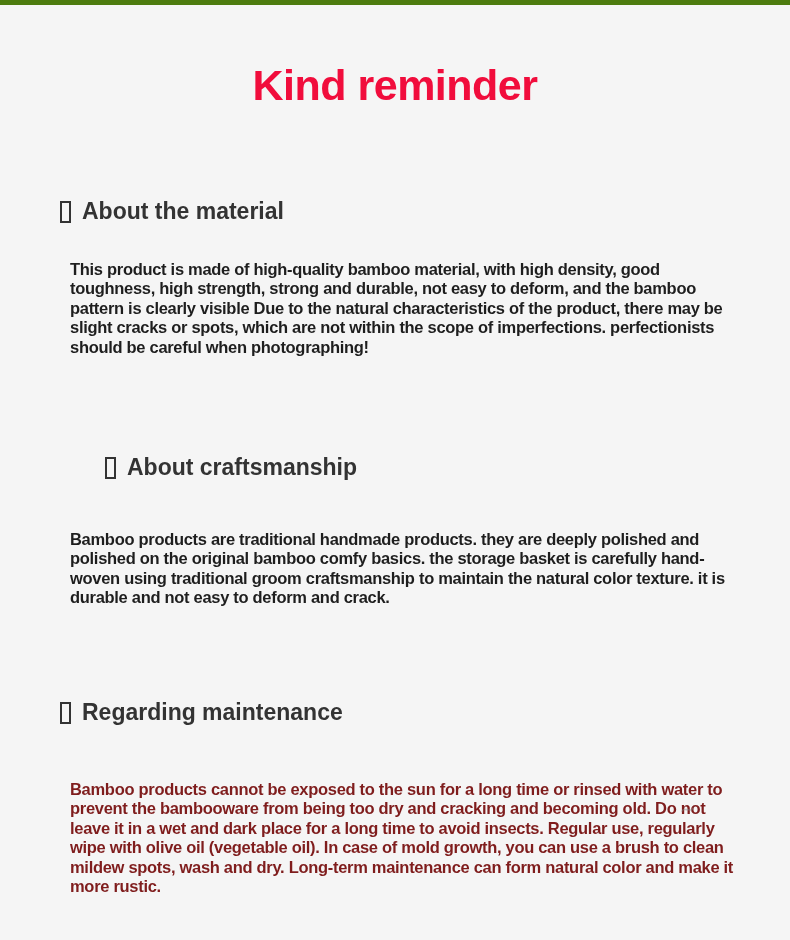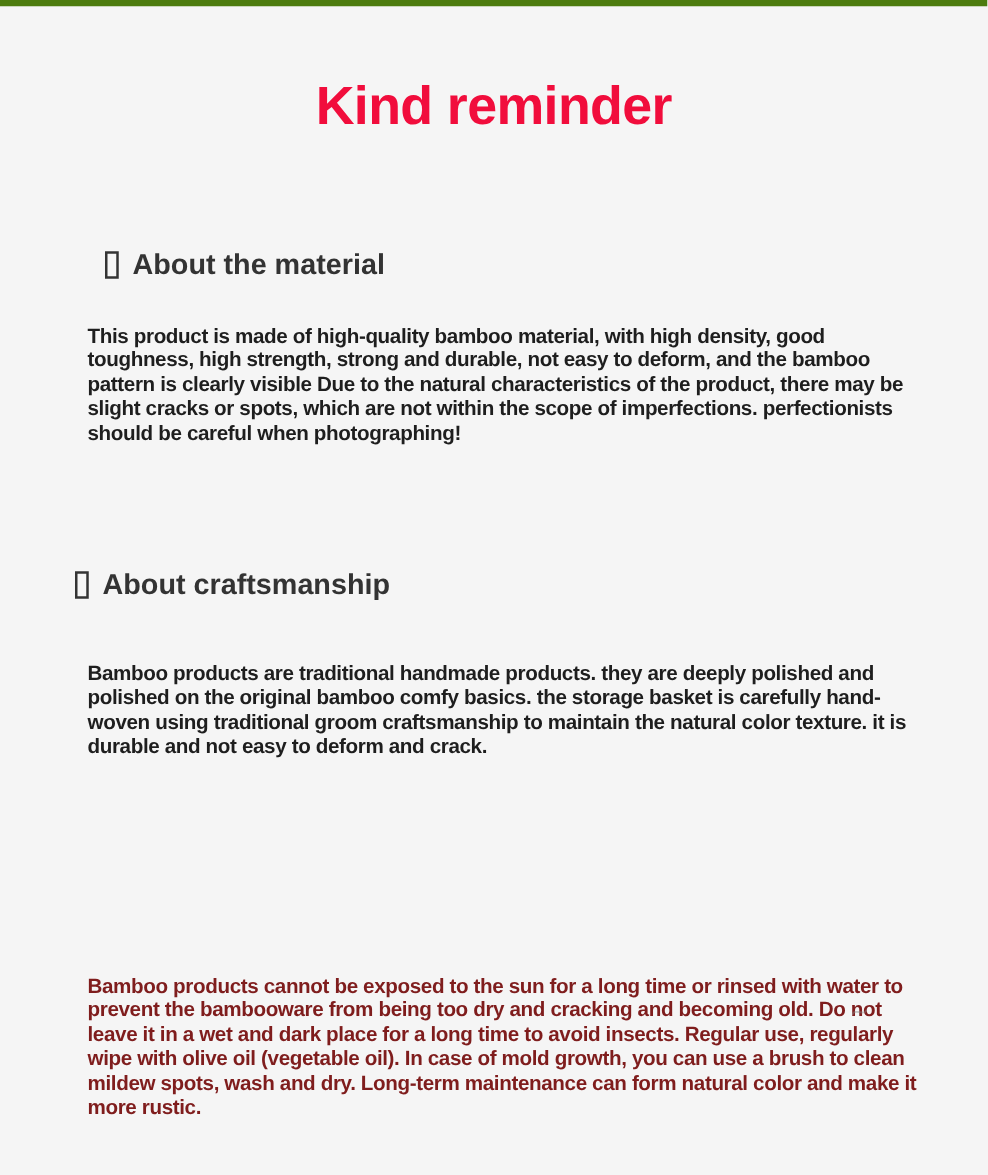--- a/index.html
+++ b/index.html
@@ -55,23 +55,23 @@
     font-size: 16.5px;
     line-height: 19.4px;
     font-weight: 700;
     letter-spacing: -0.3px;
     color: #1e1e1e;
     margin: 12px;
   }
   .section-body.muted {
     color: #7f1d1d;
   }
-  #heading-1 { top: 193px; margin-left: 24px; }
+  #heading-1 { top: 193px; }
   #body-1    { top: 243px; }
-  #heading-2 { top: 449px; }
+  #heading-2 { top: 449px; margin-left: 45px; }
   #body-2    { top: 513px; }
   #heading-3 { top: 694px; }
   #body-3    { top: 763px; }
   .watermark-remnant {
     position: absolute;
     top: 793px;
     left: 680px;
     width: 26px;
     height: 16px;
     color: rgba(140,140,140,0.45);
@@ -93,17 +93,21 @@
     <span>About the material</span>
   </div>
   <p class="section-body" id="body-1">This product is made of high-quality bamboo material, with high density, good toughness, high strength, strong and durable, not easy to deform, and the bamboo pattern is clearly visible Due to the natural characteristics of the product, there may be slight cracks or spots, which are not within the scope of imperfections. perfectionists should be careful when photographing!</p>
 
   <div class="section-heading" id="heading-2">
     <span class="tofu-box"></span>
     <span>About craftsmanship</span>
   </div>
   <p class="section-body" id="body-2">Bamboo products are traditional handmade products. they are deeply polished and polished on the original bamboo comfy basics. the storage basket is carefully hand-woven using traditional groom craftsmanship to maintain the natural color texture. it is durable and not easy to deform and crack.</p>
 
+  <div class="section-heading" id="heading-3">
+    <span class="tofu-box"></span>
+    <span>Regarding maintenance</span>
+  </div>
   <p class="section-body muted" id="body-3">Bamboo products cannot be exposed to the sun for a long time or rinsed with water to prevent the bambooware from being too dry and cracking and becoming old. Do not leave it in a wet and dark place for a long time to avoid insects. Regular use, regularly wipe with olive oil (vegetable oil). In case of mold growth, you can use a brush to clean mildew spots, wash and dry. Long-term maintenance can form natural color and make it more rustic.</p>
 
   <span class="watermark-remnant">⁓</span>
 
 </div>
 
 </body></html>

